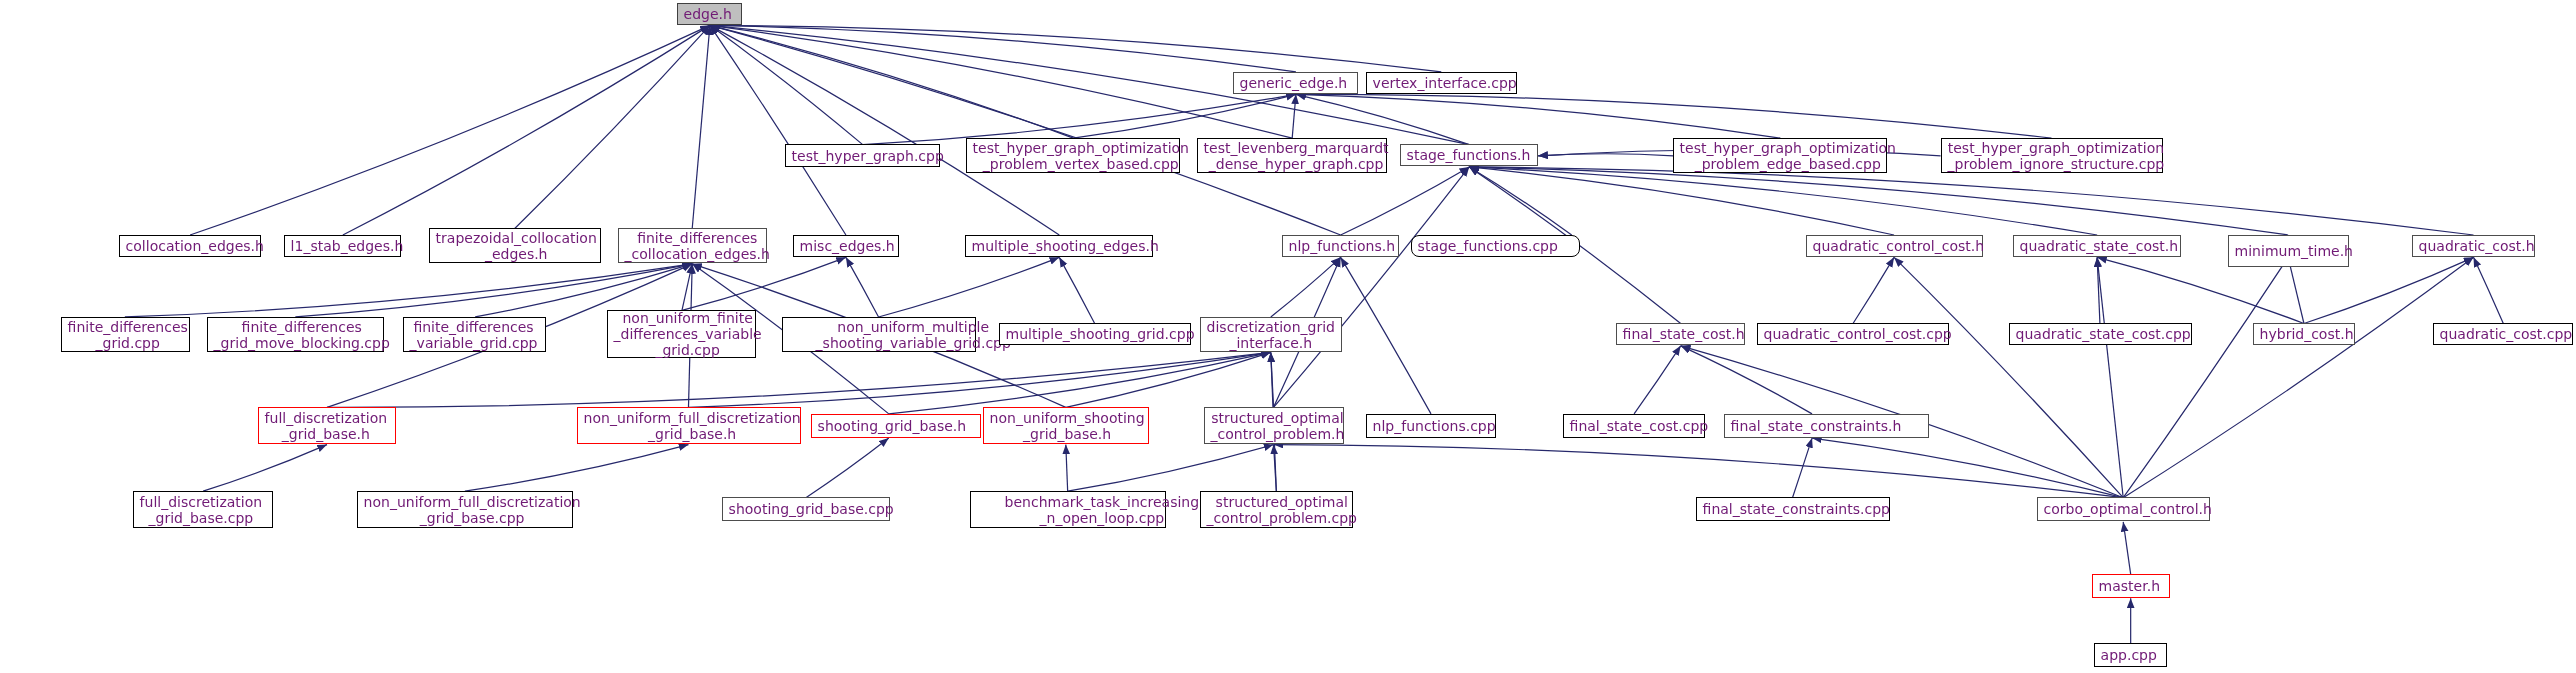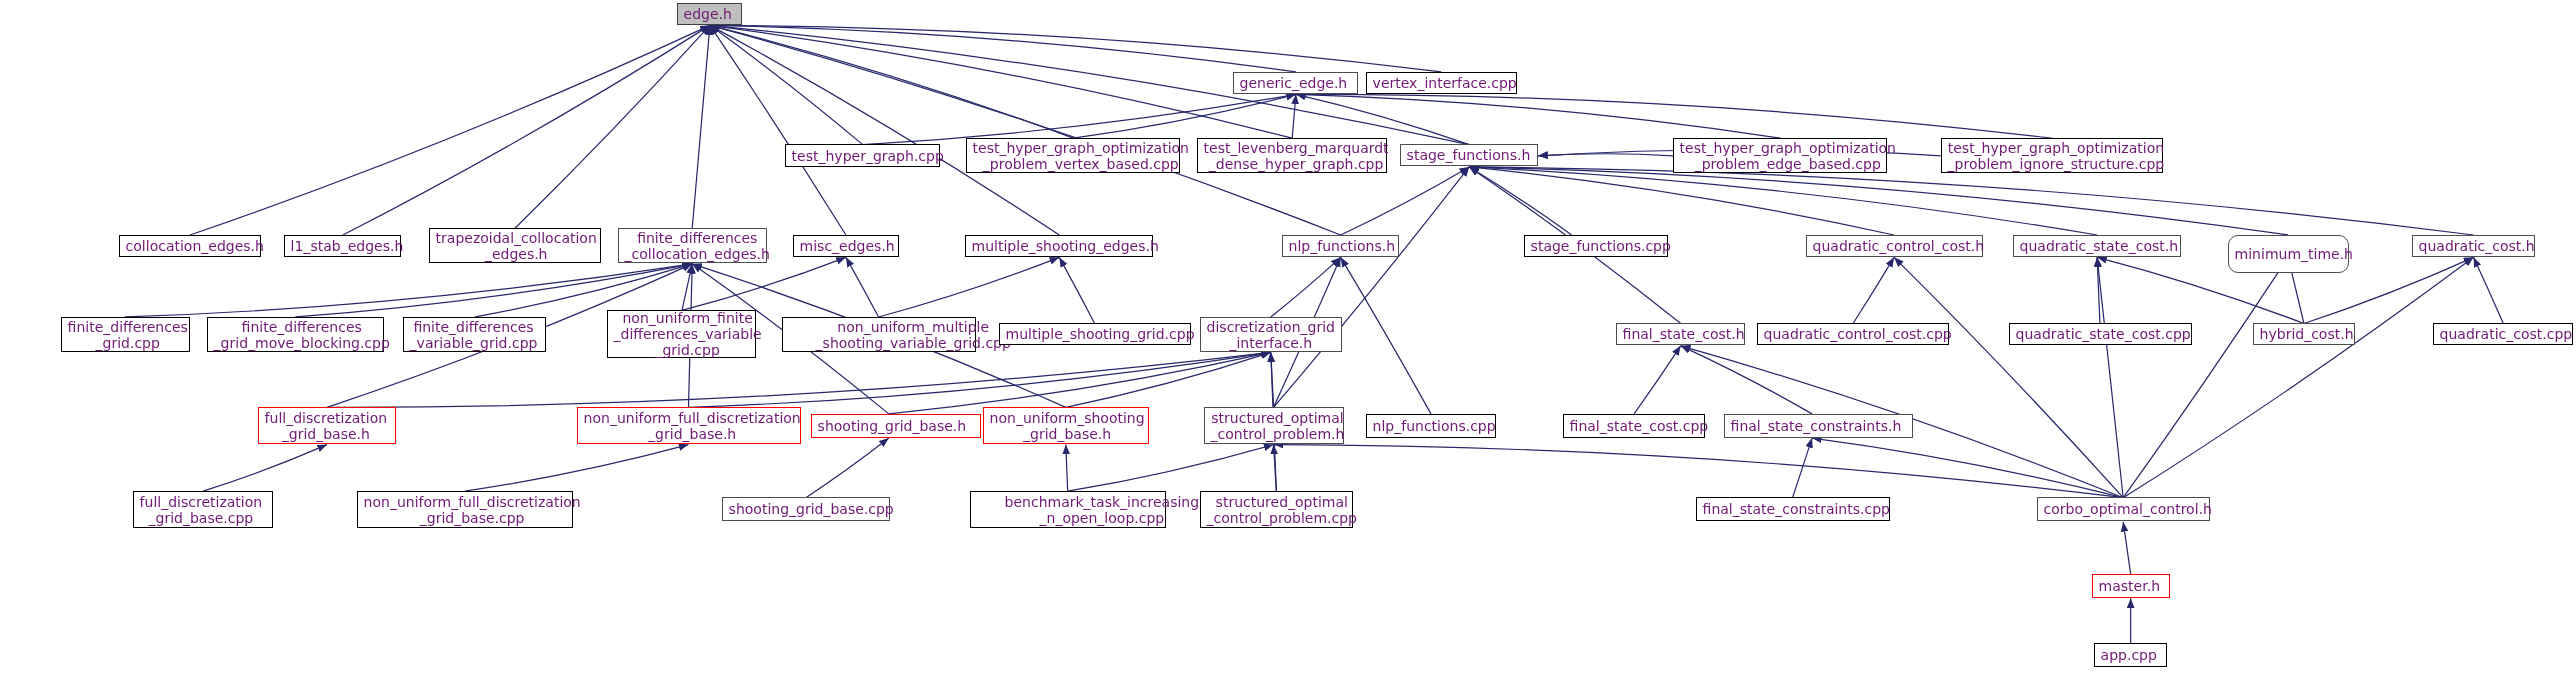--- a/index.html
+++ b/index.html
@@ -117,24 +117,24 @@
 _problem_ignore_structure.cpp</span></div>
       <div class="node" style="left: 119px; top: 235px; width: 142px; height: 22.4px;"><span>collocation_edges.h</span></div>
       <div class="node" style="left: 284px; top: 235px; width: 117px; height: 22.4px;"><span>l1_stab_edges.h</span></div>
       <div class="node" style="left: 429px; top: 228px; width: 172px; height: 35px;"><span>trapezoidal_collocation
 _edges.h</span></div>
       <div class="node thick" style="left: 618px; top: 228px; width: 149px; height: 35px;"><span>finite_differences
 _collocation_edges.h</span></div>
       <div class="node" style="left: 793px; top: 235px; width: 106px; height: 22.4px;"><span>misc_edges.h</span></div>
       <div class="node" style="left: 965px; top: 235px; width: 188px; height: 22.4px;"><span>multiple_shooting_edges.h</span></div>
       <div class="node thick" style="left: 1282px; top: 235px; width: 117px; height: 22.4px;"><span>nlp_functions.h</span></div>
-      <div class="node" style="left: 1524px; top: 235px; width: 144px; height: 22.4px;"><span>stage_functions.cpp</span></div>
+      <div class="node" style="left: 1411px; top: 235px; width: 169px; height: 22.4px; border-radius: 8px;"><span>stage_functions.cpp</span></div>
       <div class="node thick" style="left: 1806px; top: 235px; width: 177px; height: 22.4px;"><span>quadratic_control_cost.h</span></div>
       <div class="node thick" style="left: 2013px; top: 235px; width: 168px; height: 22.4px;"><span>quadratic_state_cost.h</span></div>
-      <div class="node thick" style="left: 2228px; top: 235px; width: 121px; height: 38px; border-radius: 10px;"><span>minimum_time.h</span></div>
+      <div class="node thick" style="left: 2228px; top: 235px; width: 121px; height: 32px;"><span>minimum_time.h</span></div>
       <div class="node thick" style="left: 2412px; top: 235px; width: 123px; height: 22.4px;"><span>quadratic_cost.h</span></div>
       <div class="node" style="left: 61px; top: 317px; width: 129px; height: 35px;"><span>finite_differences
 _grid.cpp</span></div>
       <div class="node" style="left: 207px; top: 317px; width: 177px; height: 35px;"><span>finite_differences
 _grid_move_blocking.cpp</span></div>
       <div class="node" style="left: 403px; top: 317px; width: 143px; height: 35px;"><span>finite_differences
 _variable_grid.cpp</span></div>
       <div class="node" style="left: 607px; top: 310px; width: 149px; height: 48px;"><span>non_uniform_finite
 _differences_variable
 _grid.cpp</span></div>
@@ -152,21 +152,21 @@
 _grid_base.h</span></div>
       <div class="node red" style="left: 577px; top: 407px; width: 224px; height: 37px;"><span>non_uniform_full_discretization
 _grid_base.h</span></div>
       <div class="node red" style="left: 811px; top: 414px; width: 170px; height: 24px;"><span>shooting_grid_base.h</span></div>
       <div class="node red" style="left: 983px; top: 407px; width: 166px; height: 37px;"><span>non_uniform_shooting
 _grid_base.h</span></div>
       <div class="node thick" style="left: 1204px; top: 407px; width: 140px; height: 37px;"><span>structured_optimal
 _control_problem.h</span></div>
       <div class="node" style="left: 1366px; top: 414px; width: 130px; height: 24px;"><span>nlp_functions.cpp</span></div>
       <div class="node" style="left: 1563px; top: 414px; width: 142px; height: 24px;"><span>final_state_cost.cpp</span></div>
-      <div class="node thick" style="left: 1724px; top: 414px; width: 189px; height: 24px;"><span>final_state_constraints.h</span></div>
+      <div class="node thick" style="left: 1724px; top: 414px; width: 205px; height: 24px;"><span>final_state_constraints.h</span></div>
       <div class="node" style="left: 133px; top: 491px; width: 140px; height: 37px;"><span>full_discretization
 _grid_base.cpp</span></div>
       <div class="node" style="left: 357px; top: 491px; width: 216px; height: 37px;"><span>non_uniform_full_discretization
 _grid_base.cpp</span></div>
       <div class="node thick" style="left: 722px; top: 497px; width: 168px; height: 24px;"><span>shooting_grid_base.cpp</span></div>
       <div class="node" style="left: 970px; top: 491px; width: 196px; height: 37px; padding-left: 28px;"><span>benchmark_task_increasing
 _n_open_loop.cpp</span></div>
       <div class="node" style="left: 1200px; top: 491px; width: 153px; height: 37px;"><span>structured_optimal
 _control_problem.cpp</span></div>
       <div class="node" style="left: 1696px; top: 497px; width: 194px; height: 24px;"><span>final_state_constraints.cpp</span></div>

